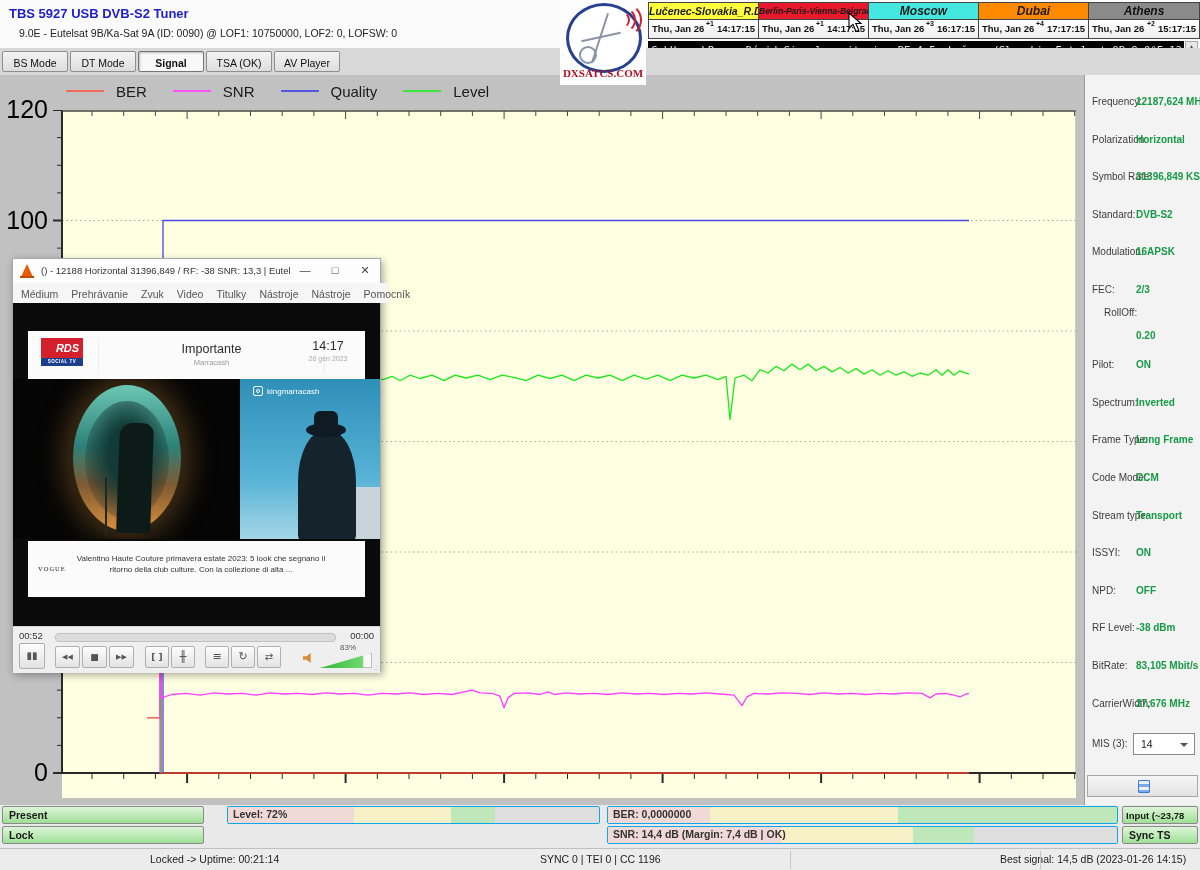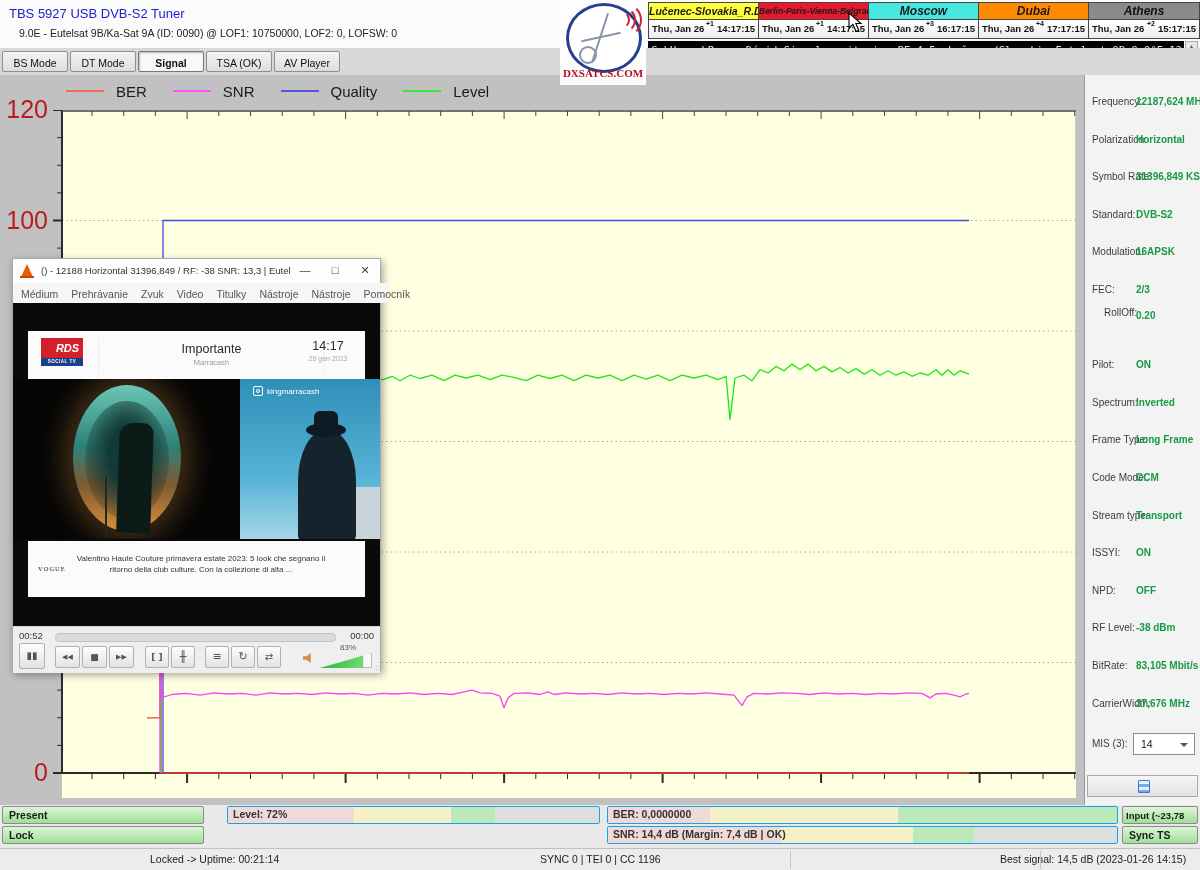--- a/index.html
+++ b/index.html
@@ -2,21 +2,21 @@
 <html><head>
 <meta charset="utf-8">
 <style>
   html,body{margin:0;padding:0;}
   body{width:1200px;height:870px;overflow:hidden;background:#c1c1c1;
        font-family:"Liberation Sans",sans-serif;-webkit-font-smoothing:antialiased;}
   #screen{position:absolute;left:0;top:0;width:1200px;height:870px;background:#fbfbfb;}
 
   
   #header{position:absolute;left:0;top:0;width:1200px;height:48px;background:#fbfbfb;border-bottom:1px solid #d6d6d6;}
-  #app-title{position:absolute;left:9px;top:6px;font-size:13px;font-weight:normal;color:#2121cc;}
+  #app-title{position:absolute;left:9px;top:6px;font-size:13px;font-weight:bold;color:#2121cc;}
   #app-subtitle{position:absolute;left:19px;top:27px;font-size:10.5px;color:#222;}
 
   
   #clocks{position:absolute;left:648px;top:2px;width:550px;height:35px;border:1px solid #444;background:#fff;}
   .clock{position:absolute;top:0;width:110px;height:35px;border-right:1px solid #444;box-sizing:border-box;}
   .clock:last-child{border-right:none;}
   .clock-head{height:16px;line-height:16px;text-align:center;font-size:10.5px;font-weight:bold;font-style:italic;
               border-bottom:1px solid #444;white-space:nowrap;overflow:hidden;}
   .clock-time{position:relative;height:18px;background:linear-gradient(180deg,#ffffff,#eeeeee);}
   .cd{position:absolute;left:3px;top:3px;font-size:9.5px;font-weight:bold;color:#111;}
@@ -44,21 +44,21 @@
   .tab.active{background:#f8f8f8;border-color:#777;box-shadow:inset 1px 1px 2px rgba(0,0,0,.25);font-weight:bold;}
 
   
   #main{position:absolute;left:0;top:75px;width:1084px;height:730px;background:#c1c1c1;}
   #legend{position:absolute;left:66px;top:6px;height:20px;display:flex;align-items:center;gap:26px;}
   .leg-item{display:flex;align-items:center;gap:12px;}
   .leg-line{width:38px;height:2px;}
   .leg-label{font-size:15px;color:#1a1a1a;}
   #plotbg{position:absolute;left:62px;top:35px;width:1014px;height:688px;background:#ffffe2;}
   #chart-svg{position:absolute;left:50px;top:35px;}
-  .ylab{position:absolute;width:46px;text-align:right;font-size:25px;color:#b91c1c;}
+  .ylab{position:absolute;width:46px;text-align:right;font-size:25px;color:#000000;}
 
   
   #sidebar{position:absolute;left:1084px;top:75px;width:116px;height:730px;background:#f3f3f3;border-left:1px solid #9a9a9a;box-sizing:border-box;}
   .sb-label{position:absolute;left:7px;font-size:10px;color:#3c3c3c;white-space:nowrap;}
   .sb-value{position:absolute;left:51px;font-size:10px;font-weight:bold;color:#169a45;white-space:nowrap;}
   #mis-select{position:absolute;left:48px;top:658px;width:62px;height:22px;background:#fff;border:1px solid #8a8a8a;box-sizing:border-box;}
   #mis-value{position:absolute;left:7px;top:4px;font-size:10.5px;color:#222;}
   #mis-chevron{position:absolute;right:6px;top:9px;width:0;height:0;border-left:4px solid transparent;border-right:4px solid transparent;border-top:4px solid #555;}
   #sb-button{position:absolute;left:2px;top:700px;width:111px;height:22px;background:linear-gradient(180deg,#f6f6f6,#e2e2e2);border:1px solid #a8a8a8;box-sizing:border-box;}
   #sb-button-icon{position:absolute;left:50px;top:4px;width:12px;height:13px;border:1px solid #3a7bd5;background:repeating-linear-gradient(180deg,#e8f1ff 0 3px,#7aabe8 3px 6px);box-sizing:border-box;border-radius:1px;}
@@ -352,21 +352,21 @@
         <div class="sb-value" style="top: 58.6px;">Horizontal</div>
         <div class="sb-label" style="top: 96.2px;">Symbol Rate:</div>
         <div class="sb-value" style="top: 96.2px;">31396,849 KS/s</div>
         <div class="sb-label" style="top: 133.8px;">Standard:</div>
         <div class="sb-value" style="top: 133.8px;">DVB-S2</div>
         <div class="sb-label" style="top: 171.4px;">Modulation:</div>
         <div class="sb-value" style="top: 171.4px;">16APSK</div>
         <div class="sb-label" style="top: 209px;">FEC:</div>
         <div class="sb-value" style="top: 209px;">2/3</div>
         <div class="sb-label" style="top: 232px; margin-left: 12px;">RollOff:</div>
-        <div class="sb-value" style="top: 235px; text-align: center;">0.20</div>
+        <div class="sb-value" style="top: 255px; text-align: center;">0.20</div>
         <div class="sb-label" style="top: 284.2px;">Pilot:</div>
         <div class="sb-value" style="top: 284.2px;">ON</div>
         <div class="sb-label" style="top: 321.8px;">Spectrum:</div>
         <div class="sb-value" style="top: 321.8px;">Inverted</div>
         <div class="sb-label" style="top: 359.4px;">Frame Type:</div>
         <div class="sb-value" style="top: 359.4px;">Long Frame</div>
         <div class="sb-label" style="top: 397px;">Code Mode:</div>
         <div class="sb-value" style="top: 397px;">CCM</div>
         <div class="sb-label" style="top: 434.6px;">Stream type:</div>
         <div class="sb-value" style="top: 434.6px;">Transport</div>

